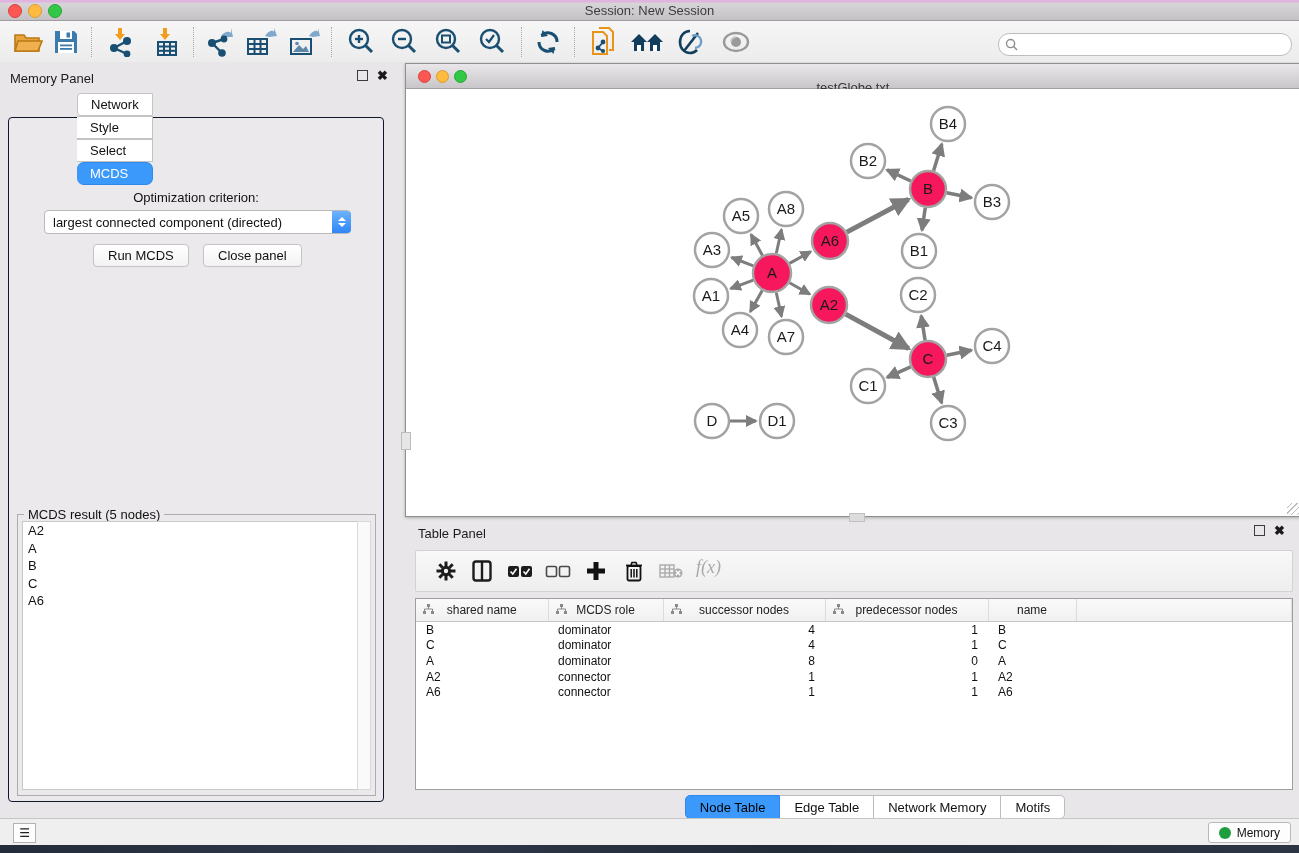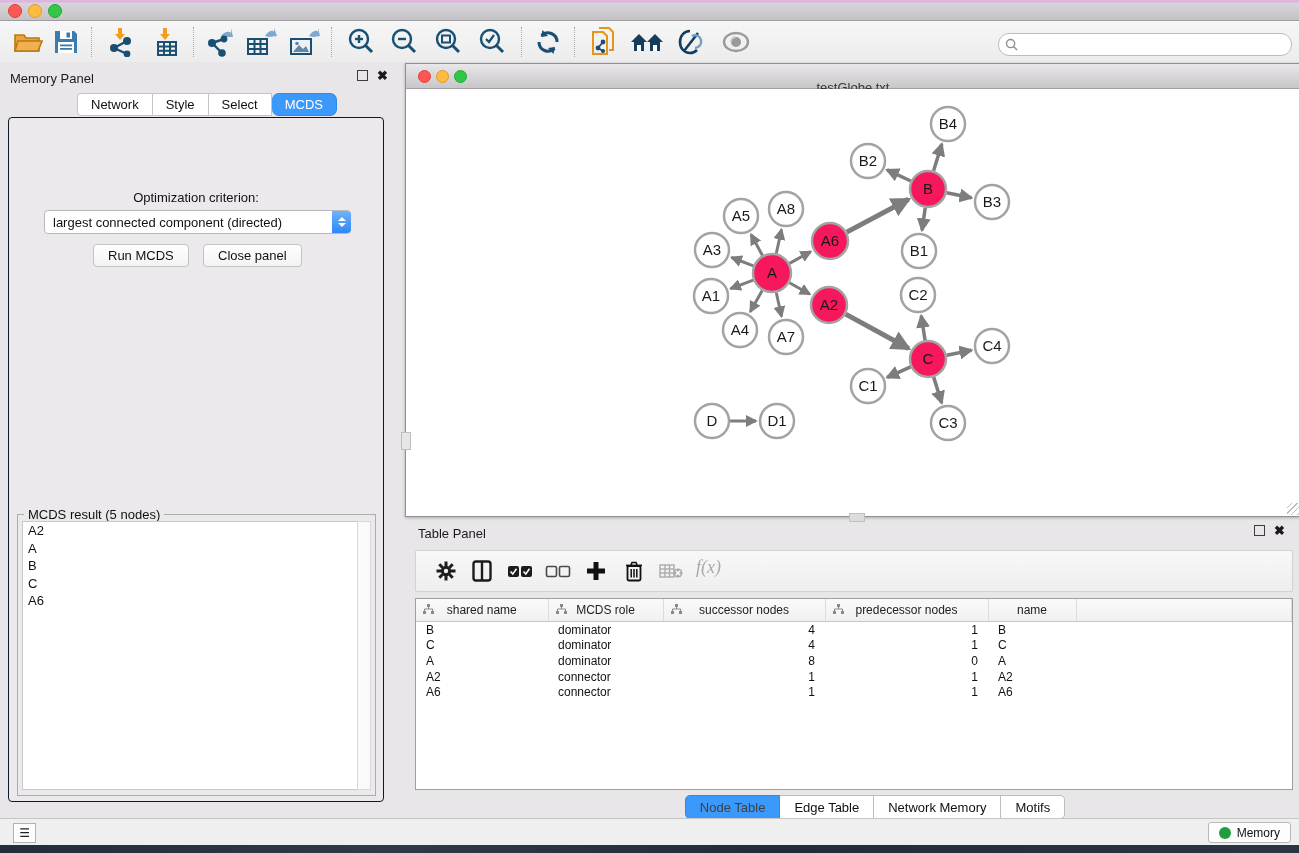--- a/index.html
+++ b/index.html
@@ -29,21 +29,21 @@
   .searchbox input{border:none;outline:none;flex:1;height:16px;font-size:12px;background:transparent;padding:0 6px 0 3px;}
   
   .workspace{position:absolute;left:0;top:62px;width:1299px;height:756px;background:#e8e6e8;}
   
   .cp-title{position:absolute;left:10px;top:9px;font-size:13px;color:#1c1c1c;}
   .win-ctrl{position:absolute;top:8px;display:flex;gap:9px;align-items:center;}
   .wc-float{width:9px;height:9px;border:1.5px solid #3c3c3c;background:transparent;}
   .wc-close{font-size:13px;font-weight:bold;color:#1a1a1a;line-height:9px;}
   .cp-body{position:absolute;left:8px;top:55px;width:374px;height:683px;
     background:#ebe9eb;border:1px solid #0f172a;border-radius:4px;}
-  .cp-tabs{position:absolute;left:77px;top:31px;display:flex;z-index:3;}
+  .cp-tabs{position:absolute;left:77px;top:31px;display:flex;z-index:3;flex-direction:column;}
   .cp-tab{height:21px;padding:0 13px;background:#fff;border:1px solid #c4c4c4;border-left:none;
     font-size:13px;color:#111;display:flex;align-items:center;cursor:pointer;}
   .cp-tab:first-child{border-left:1px solid #c4c4c4;border-radius:4px 0 0 4px;}
   .cp-tab:last-child{border-radius:0 4px 4px 0;}
   .cp-tab.active{background:#3b99fc;border-color:#2f88ea;color:#fff;border-radius:7px;}
   .mcds-label{position:absolute;left:0;width:374px;top:72px;text-align:center;font-size:13px;color:#111;}
   .mcds-select{position:absolute;left:35px;top:92px;width:305px;height:22px;background:#fff;
     border:1px solid #b9b9b9;border-radius:4px;display:flex;align-items:center;cursor:pointer;}
   .mcds-select .val{flex:1;font-size:13px;color:#111;padding-left:8px;white-space:nowrap;overflow:hidden;}
   .stepper{width:19px;height:22px;margin-right:-1px;border-radius:0 4px 4px 0;
@@ -95,21 +95,21 @@
     border-bottom:1px solid #c7c7c7;border-right:1px solid #dcdcdc;font-weight:normal;
     font-size:12px;color:#222;text-align:center;overflow:hidden;white-space:nowrap;}
   table.grid th .hdr-icon{position:absolute;left:7px;top:5px;}
   table.grid td{height:15.6px;padding:0 10px;white-space:nowrap;overflow:hidden;}
   td.num{text-align:right;padding-right:13px;}
   .tp-tabs{position:absolute;left:0;width:894px;top:277px;display:flex;justify-content:center;}
   .tp-tab{height:22px;padding:0 14px;display:flex;align-items:center;font-size:13px;color:#111;
     background:#fff;border:1px solid #bdbdbd;border-left:none;cursor:pointer;}
   .tp-tab:first-child{border-left:1px solid #bdbdbd;border-radius:5px 0 0 5px;}
   .tp-tab:last-child{border-radius:0 5px 5px 0;}
-  .tp-tab.active{background:#3b99fc;border-color:#2f88ea;color:#404040;margin-left:46px;}
+  .tp-tab.active{background:#3b99fc;border-color:#2f88ea;color:#000000;margin-left:46px;}
   
   .statusbar{position:absolute;left:0;top:818px;width:1299px;height:27px;background:#efefef;
     border-top:1px solid #c6c6c6;}
   .list-btn{position:absolute;left:13px;top:4px;width:23px;height:20px;background:#fdfdfd;
     border:1px solid #b2b2b2;display:flex;align-items:center;justify-content:center;
     font-size:12px;color:#222;cursor:pointer;}
   .memory-btn{position:absolute;right:8px;top:3px;height:21px;background:#fdfdfd;
     border:1px solid #b9b9b9;border-radius:3px;display:flex;align-items:center;gap:6px;
     padding:0 10px;font-size:12px;color:#111;cursor:pointer;}
   .memory-dot{width:12px;height:12px;border-radius:50%;background:#1f9e3f;}
@@ -118,20 +118,21 @@
 </style>
 </head>
 <body>
 
 <div class="app">
 
   <div class="titlebar">
     <span class="tl red"></span>
     <span class="tl yellow"></span>
     <span class="tl green"></span>
+    <div class="title">Session: New Session</div>
   </div>
 
   <div class="toolbar">
     <button class="tb-btn" style="left:10px">
       <svg width="30" height="26" viewBox="0 0 30 26">
         <path d="M2 6 L11 6 L13 9 L26 9 L26 22 L2 22 Z" fill="#e8a33d" stroke="#b97a14" stroke-width="1.6"></path>
         <path d="M5 12 L29 12 L25 22 L2 22 Z" fill="#f0b050" stroke="#b97a14" stroke-width="1.6"></path>
       </svg>
     </button>
     <button class="tb-btn" style="left:48px">

